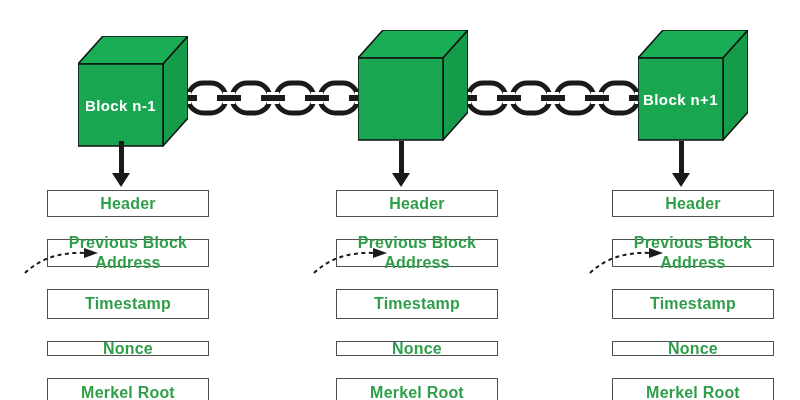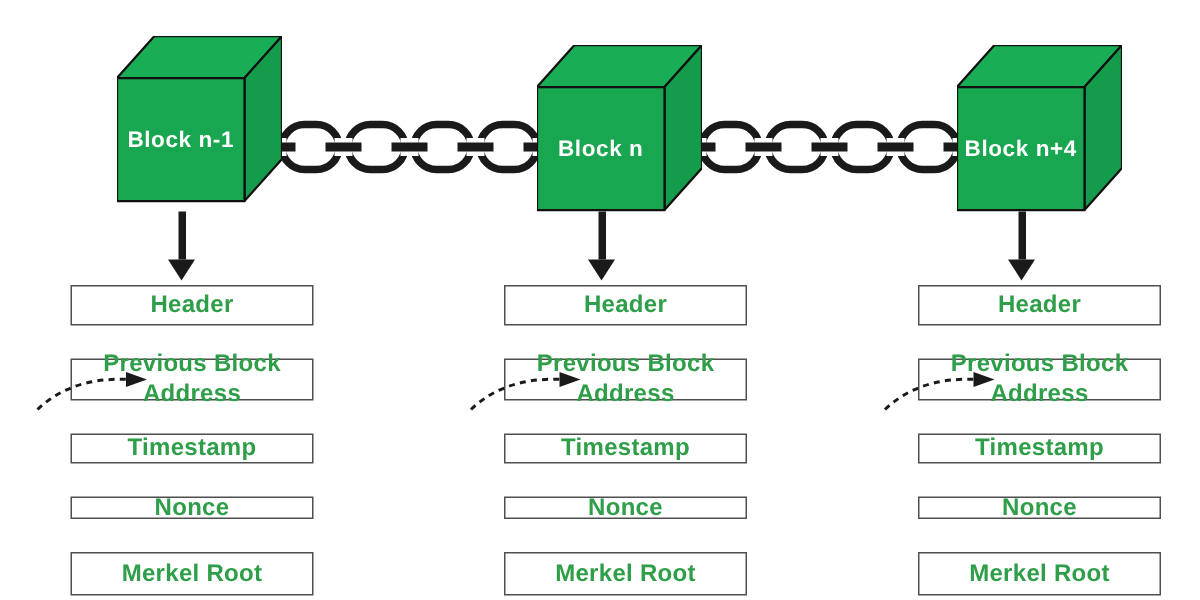--- a/index.html
+++ b/index.html
@@ -28,21 +28,21 @@
     border-top:14px solid var(--chain,#1a1a1a);
   }
   
   .fields{position:absolute; width:162px; display:flex; flex-direction:column; gap:22px; z-index:2;}
   .field-row{
     box-sizing:border-box; border:1.6px solid var(--box-border,#4f4f4f); background:#fff;
     display:flex; align-items:center; justify-content:center; text-align:center;
     color:var(--field-text,#2f9e49); font-weight:700; font-size:16px;
     line-height:20px; letter-spacing:.2px; padding:0 8px;
   }
-  .rh1{height:27px}.rh2{height:28px}.rh3{height:20px}.rh4{height:15px}.rh5{height:29px}
+  .rh1{height:27px}.rh2{height:28px}.rh3{height:30px}.rh4{height:15px}.rh5{height:29px}
   
   .dashed{position:absolute; z-index:3;}
 </style>
 </head>
 <body>
 
 <div class="canvas">
 
   <svg class="chain" style="left:183px; top:78px" width="180" height="40" viewBox="0 0 180 40">
     <g stroke="var(--chain,#1a1a1a)" stroke-width="5" fill="none">
@@ -89,51 +89,50 @@
     </g>
     <g fill="var(--chain,#1a1a1a)" stroke="none">
       <rect x="0" y="17" width="14" height="6"></rect>
       <rect x="34" y="17" width="24" height="6"></rect>
       <rect x="78" y="17" width="24" height="6"></rect>
       <rect x="122" y="17" width="24" height="6"></rect>
       <rect x="166" y="17" width="14" height="6"></rect>
     </g>
   </svg>
 
-  <div class="cube" style="left:78px; top:24px">
+  <div class="cube" style="left:78px; top:36px">
     <svg width="110" height="112" viewBox="0 0 110 112">
       <g stroke="#111111" stroke-width="1.5" stroke-linejoin="round">
         <polygon points="0,28 25,0 110,0 85,28" style="fill:var(--cube-top,#19ae55)"></polygon>
         <polygon points="85,28 110,0 110,82 85,110" style="fill:var(--cube-side,#149c4b)"></polygon>
         <polygon points="0,28 85,28 85,110 0,110" style="fill:var(--cube-front,#18a650)"></polygon>
       </g>
     </svg>
     <div class="cube-label">Block n-1</div>
   </div>
 
   <div class="cube" style="left:358px; top:30px">
     <svg width="110" height="112" viewBox="0 0 110 112">
       <g stroke="#111111" stroke-width="1.5" stroke-linejoin="round">
         <polygon points="0,28 25,0 110,0 85,28" style="fill:var(--cube-top,#19ae55)"></polygon>
         <polygon points="85,28 110,0 110,82 85,110" style="fill:var(--cube-side,#149c4b)"></polygon>
         <polygon points="0,28 85,28 85,110 0,110" style="fill:var(--cube-front,#18a650)"></polygon>
       </g>
     </svg>
-    <div class="cube-label">Block n</div>
   </div>
 
   <div class="cube" style="left:638px; top:30px">
     <svg width="110" height="112" viewBox="0 0 110 112">
       <g stroke="#111111" stroke-width="1.5" stroke-linejoin="round">
         <polygon points="0,28 25,0 110,0 85,28" style="fill:var(--cube-top,#19ae55)"></polygon>
         <polygon points="85,28 110,0 110,82 85,110" style="fill:var(--cube-side,#149c4b)"></polygon>
         <polygon points="0,28 85,28 85,110 0,110" style="fill:var(--cube-front,#18a650)"></polygon>
       </g>
     </svg>
-    <div class="cube-label">Block n+4</div>
+    <div class="cube-label">Block n+1</div>
   </div>
 
   <div class="arrow-down" style="left:112px; top:141px">
     <div class="shaft"></div>
     <div class="head"></div>
   </div>
   <div class="arrow-down" style="left:392px; top:141px">
     <div class="shaft"></div>
     <div class="head"></div>
   </div>

